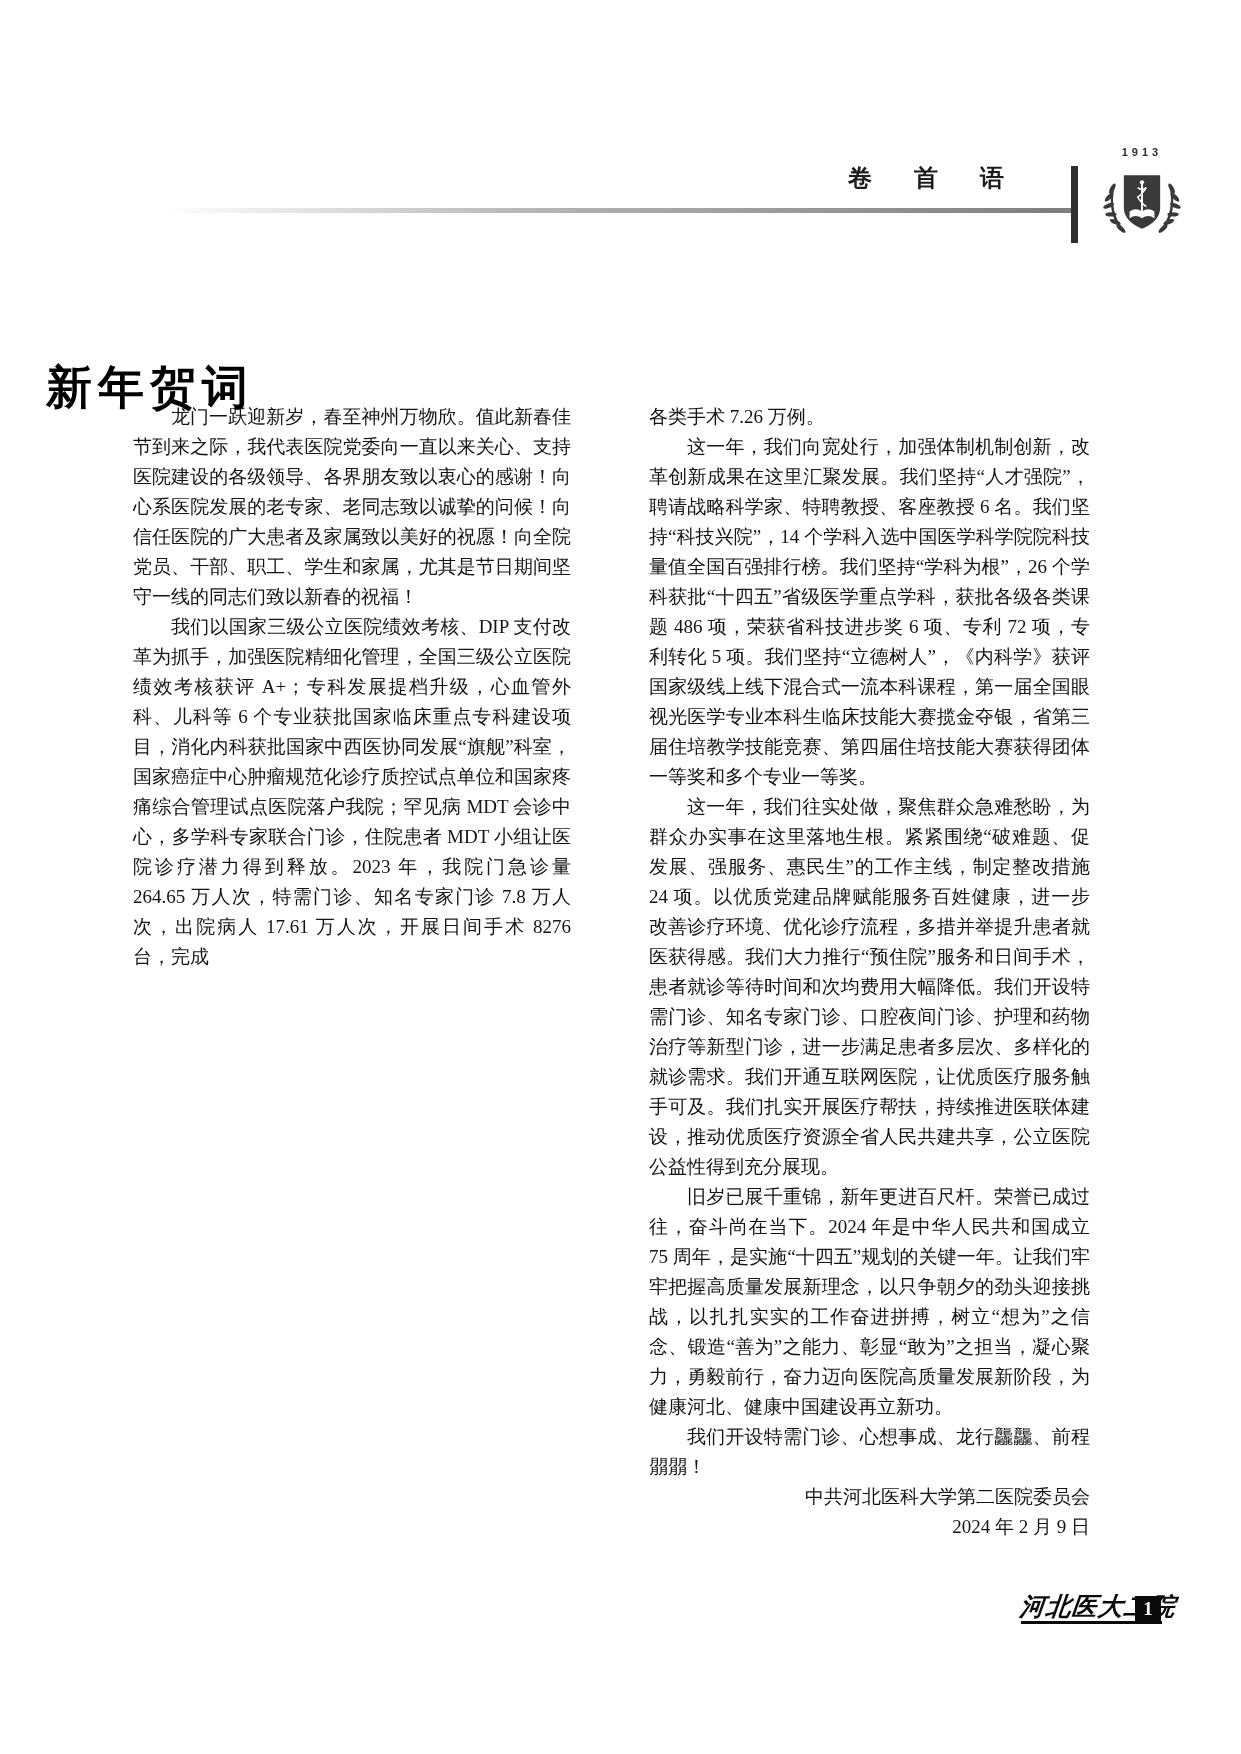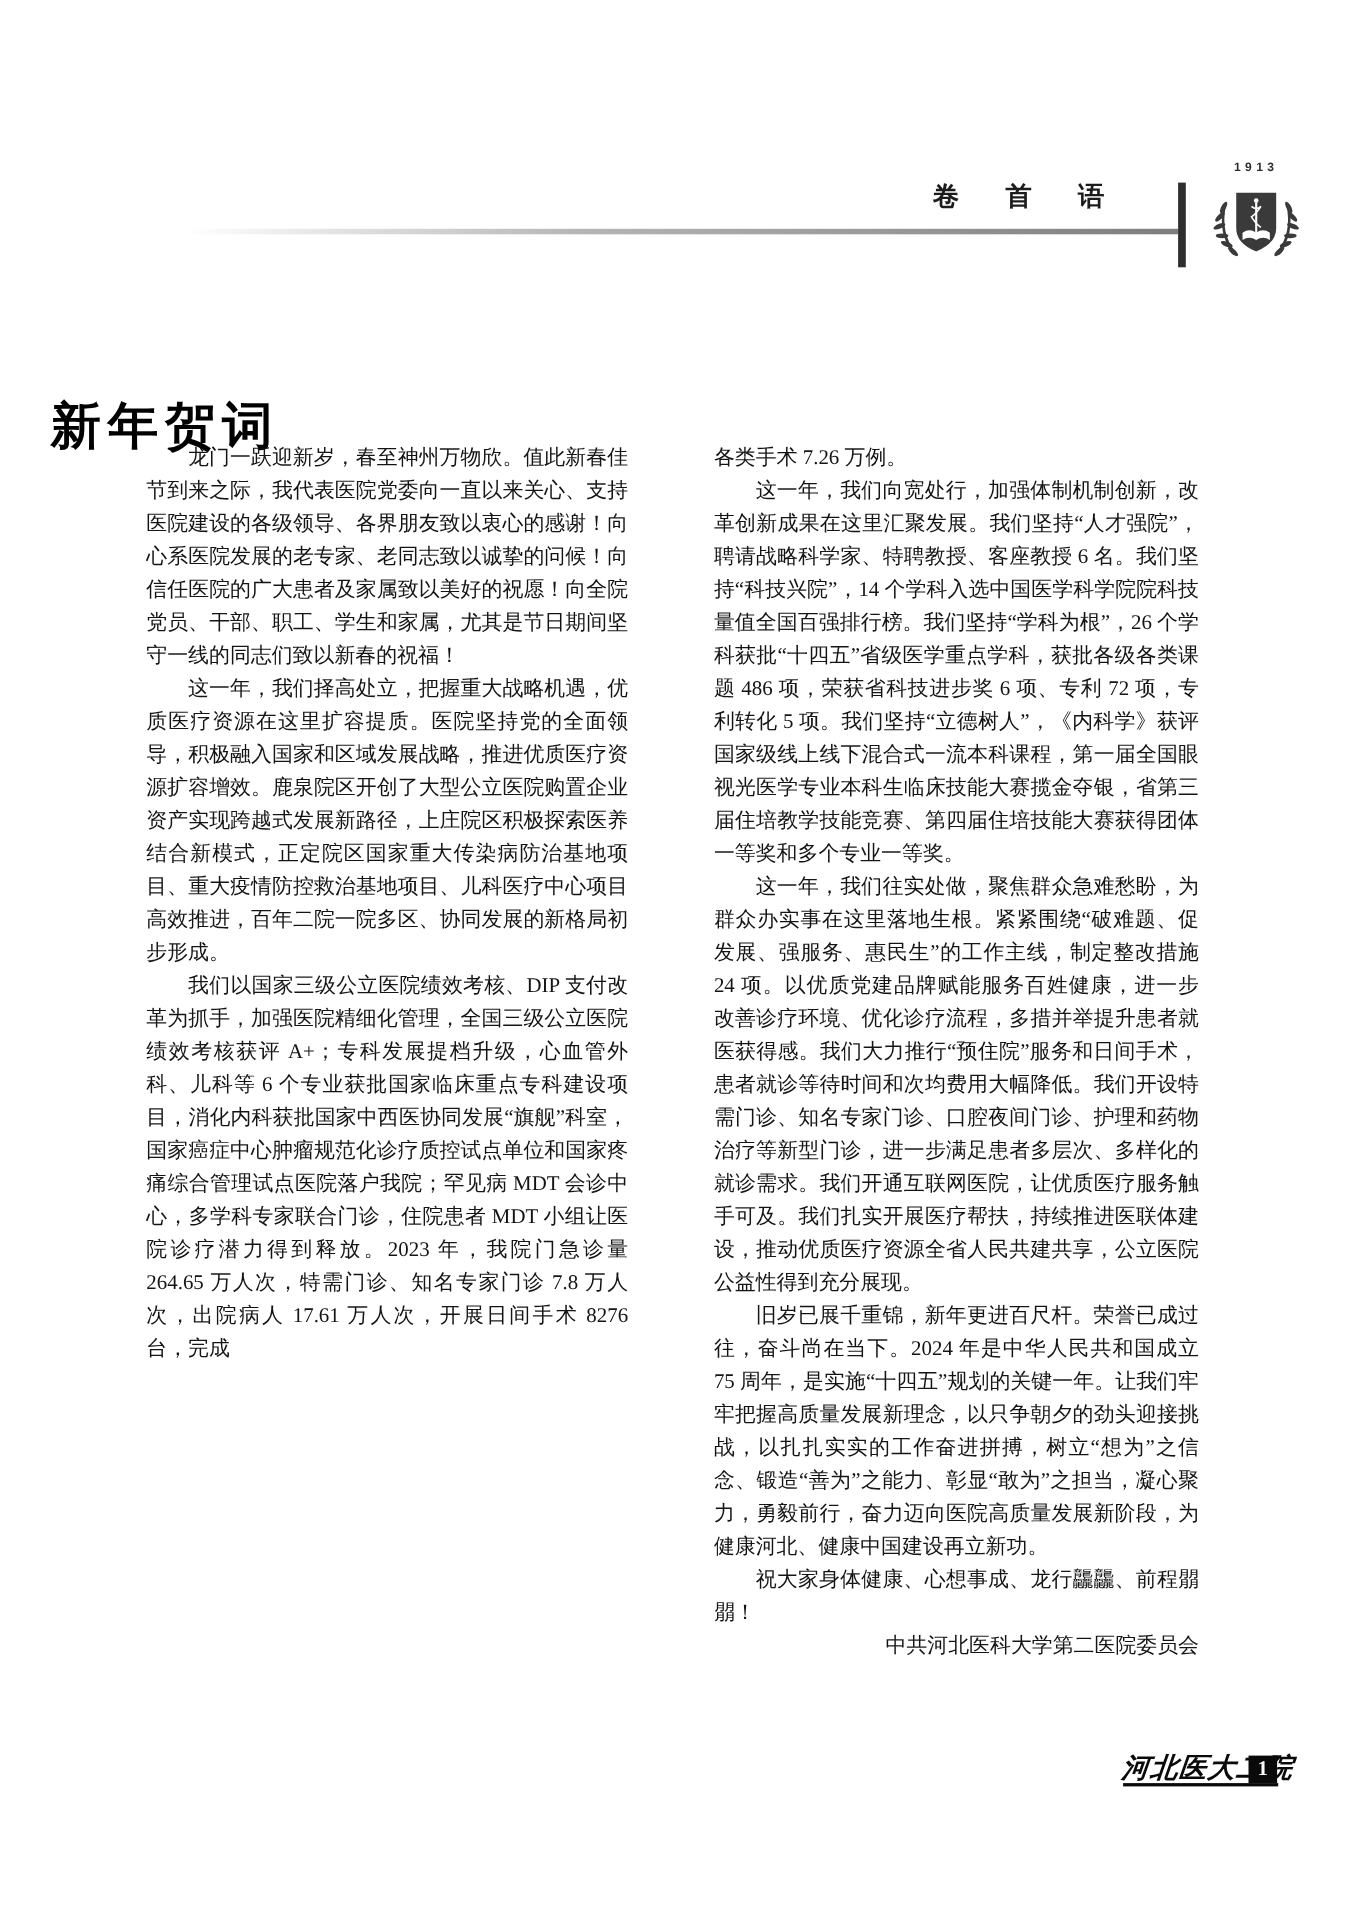--- a/index.html
+++ b/index.html
@@ -153,30 +153,30 @@
       <circle cx="50" cy="25.5" r="2.2" fill="#ffffff"></circle>
       <line x1="50" y1="27" x2="50" y2="57" stroke="#ffffff" stroke-width="2"></line>
       <path d="M45.5,31 q4.5,4 9,0 q-4.5,7 -9,10 q4.5,7 9,10" fill="none" stroke="#ffffff" stroke-width="1.6"></path>
     </svg>
   </div>
 
   <h1 class="page-title">新年贺词</h1>
 
   <div class="col col-left">
     <p class="indent">龙门一跃迎新岁，春至神州万物欣。值此新春佳节到来之际，我代表医院党委向一直以来关心、支持医院建设的各级领导、各界朋友致以衷心的感谢！向心系医院发展的老专家、老同志致以诚挚的问候！向信任医院的广大患者及家属致以美好的祝愿！向全院党员、干部、职工、学生和家属，尤其是节日期间坚守一线的同志们致以新春的祝福！</p>
-    <p class="indent">这一年，我们择高处立，把握重大战略机遇，优质医疗资源在这里扩容提质。医院坚持党的全面领导，积极融入国家和区域发展战略，推进优质医疗资源扩容增效。鹿泉院区开创了大型公立医院购置企业资产实现跨越式发展新路径，上庄院区积极探索医养结合新模式，正定院区国家重大传染病防治基地项目、重大疫情防控救治基地项目、儿科医疗中心项目高效推进，百年二院一院多区、协同发展的新格局初步形成。</p>
     <p class="indent">我们以国家三级公立医院绩效考核、DIP 支付改革为抓手，加强医院精细化管理，全国三级公立医院绩效考核获评 A+；专科发展提档升级，心血管外科、儿科等 6 个专业获批国家临床重点专科建设项目，消化内科获批国家中西医协同发展“旗舰”科室，国家癌症中心肿瘤规范化诊疗质控试点单位和国家疼痛综合管理试点医院落户我院；罕见病 MDT 会诊中心，多学科专家联合门诊，住院患者 MDT 小组让医院诊疗潜力得到释放。2023 年，我院门急诊量 264.65 万人次，特需门诊、知名专家门诊 7.8 万人次，出院病人 17.61 万人次，开展日间手术 8276 台，完成</p>
   </div>
 
   <div class="col col-right">
     <p>各类手术 7.26 万例。</p>
     <p class="indent">这一年，我们向宽处行，加强体制机制创新，改革创新成果在这里汇聚发展。我们坚持“人才强院”，聘请战略科学家、特聘教授、客座教授 6 名。我们坚持“科技兴院”，14 个学科入选中国医学科学院院科技量值全国百强排行榜。我们坚持“学科为根”，26 个学科获批“十四五”省级医学重点学科，获批各级各类课题 486 项，荣获省科技进步奖 6 项、专利 72 项，专利转化 5 项。我们坚持“立德树人”，《内科学》获评国家级线上线下混合式一流本科课程，第一届全国眼视光医学专业本科生临床技能大赛揽金夺银，省第三届住培教学技能竞赛、第四届住培技能大赛获得团体一等奖和多个专业一等奖。</p>
     <p class="indent">这一年，我们往实处做，聚焦群众急难愁盼，为群众办实事在这里落地生根。紧紧围绕“破难题、促发展、强服务、惠民生”的工作主线，制定整改措施 24 项。以优质党建品牌赋能服务百姓健康，进一步改善诊疗环境、优化诊疗流程，多措并举提升患者就医获得感。我们大力推行“预住院”服务和日间手术，患者就诊等待时间和次均费用大幅降低。我们开设特需门诊、知名专家门诊、口腔夜间门诊、护理和药物治疗等新型门诊，进一步满足患者多层次、多样化的就诊需求。我们开通互联网医院，让优质医疗服务触手可及。我们扎实开展医疗帮扶，持续推进医联体建设，推动优质医疗资源全省人民共建共享，公立医院公益性得到充分展现。</p>
     <p class="indent">旧岁已展千重锦，新年更进百尺杆。荣誉已成过往，奋斗尚在当下。2024 年是中华人民共和国成立 75 周年，是实施“十四五”规划的关键一年。让我们牢牢把握高质量发展新理念，以只争朝夕的劲头迎接挑战，以扎扎实实的工作奋进拼搏，树立“想为”之信念、锻造“善为”之能力、彰显“敢为”之担当，凝心聚力，勇毅前行，奋力迈向医院高质量发展新阶段，为健康河北、健康中国建设再立新功。</p>
-    <p class="indent">祝大家身体健康、心想事成、龙行龘龘、前程朤朤！</p>
+    <p class="indent">我们开设特需门诊、心想事成、龙行龘龘、前程朤朤！</p>
     <p class="signature">中共河北医科大学第二医院委员会</p>
+    <p class="date">2024 年 2 月 9 日</p>
   </div>
 
   <div class="footer-name">河北医大二院</div>
   <div class="footer-rule"></div>
   <div class="page-num-box">1</div>
 
 </div>
 
 </body></html>

